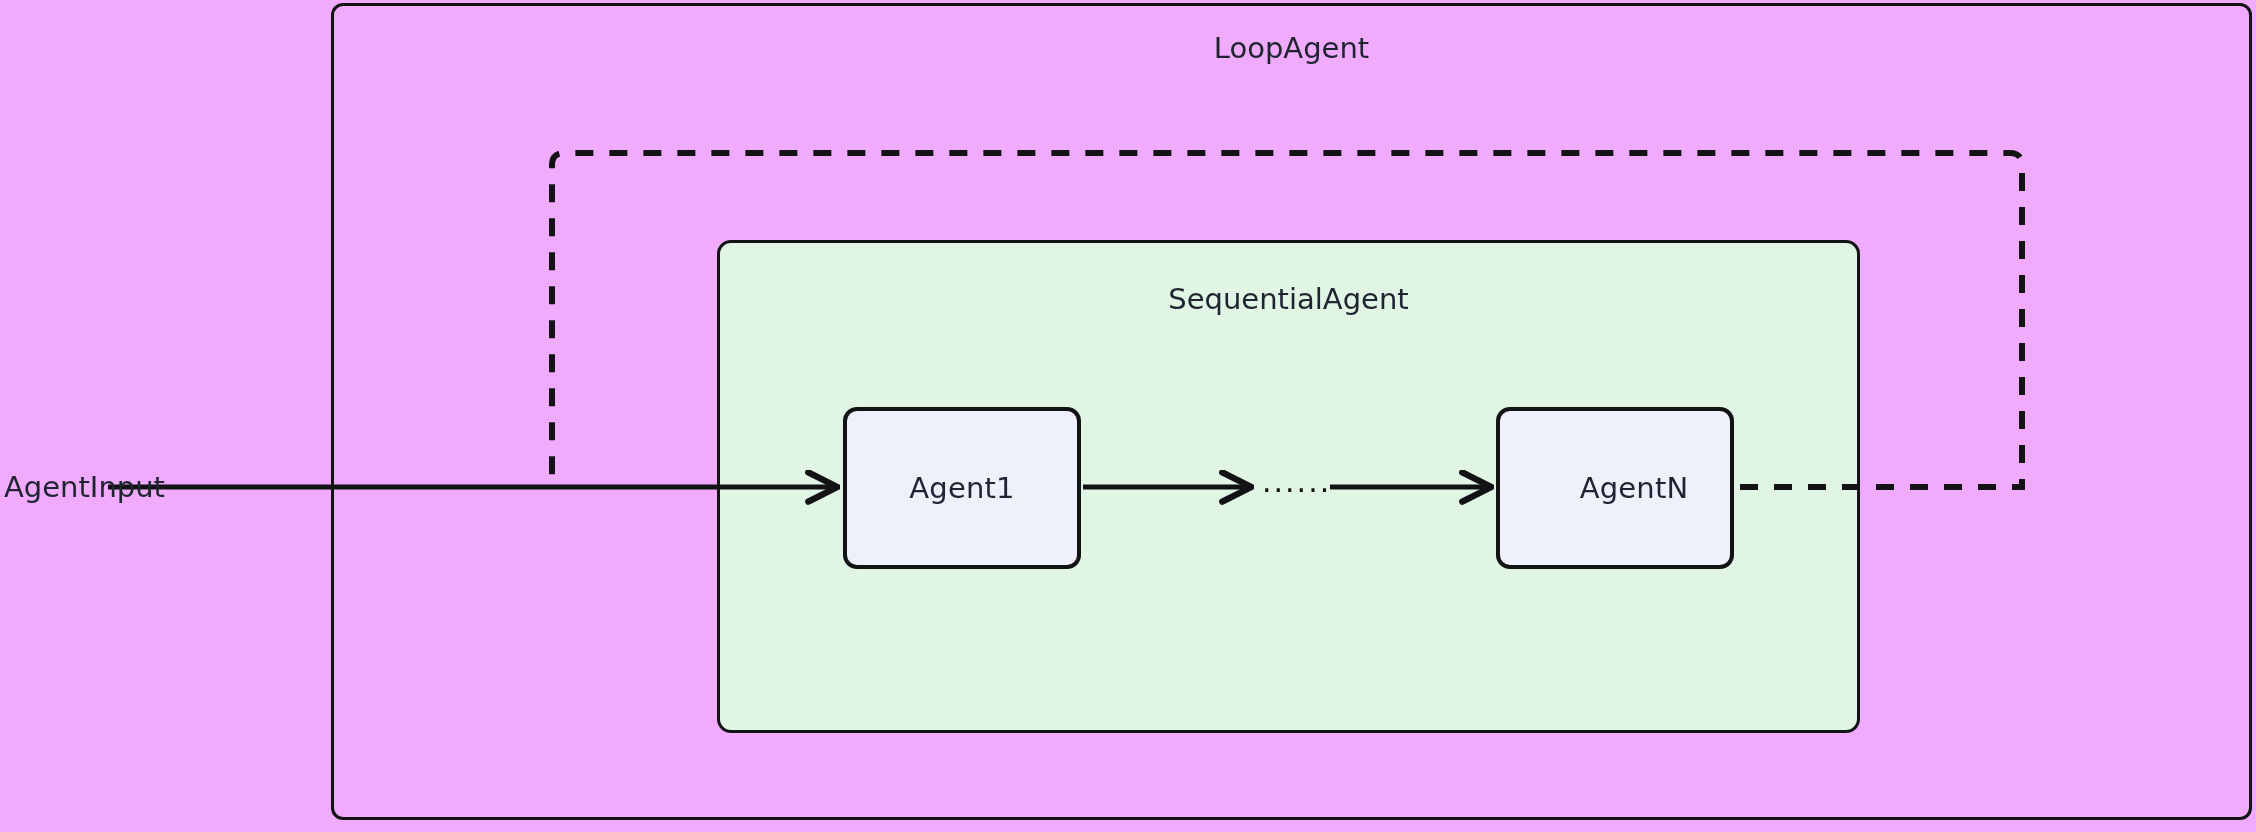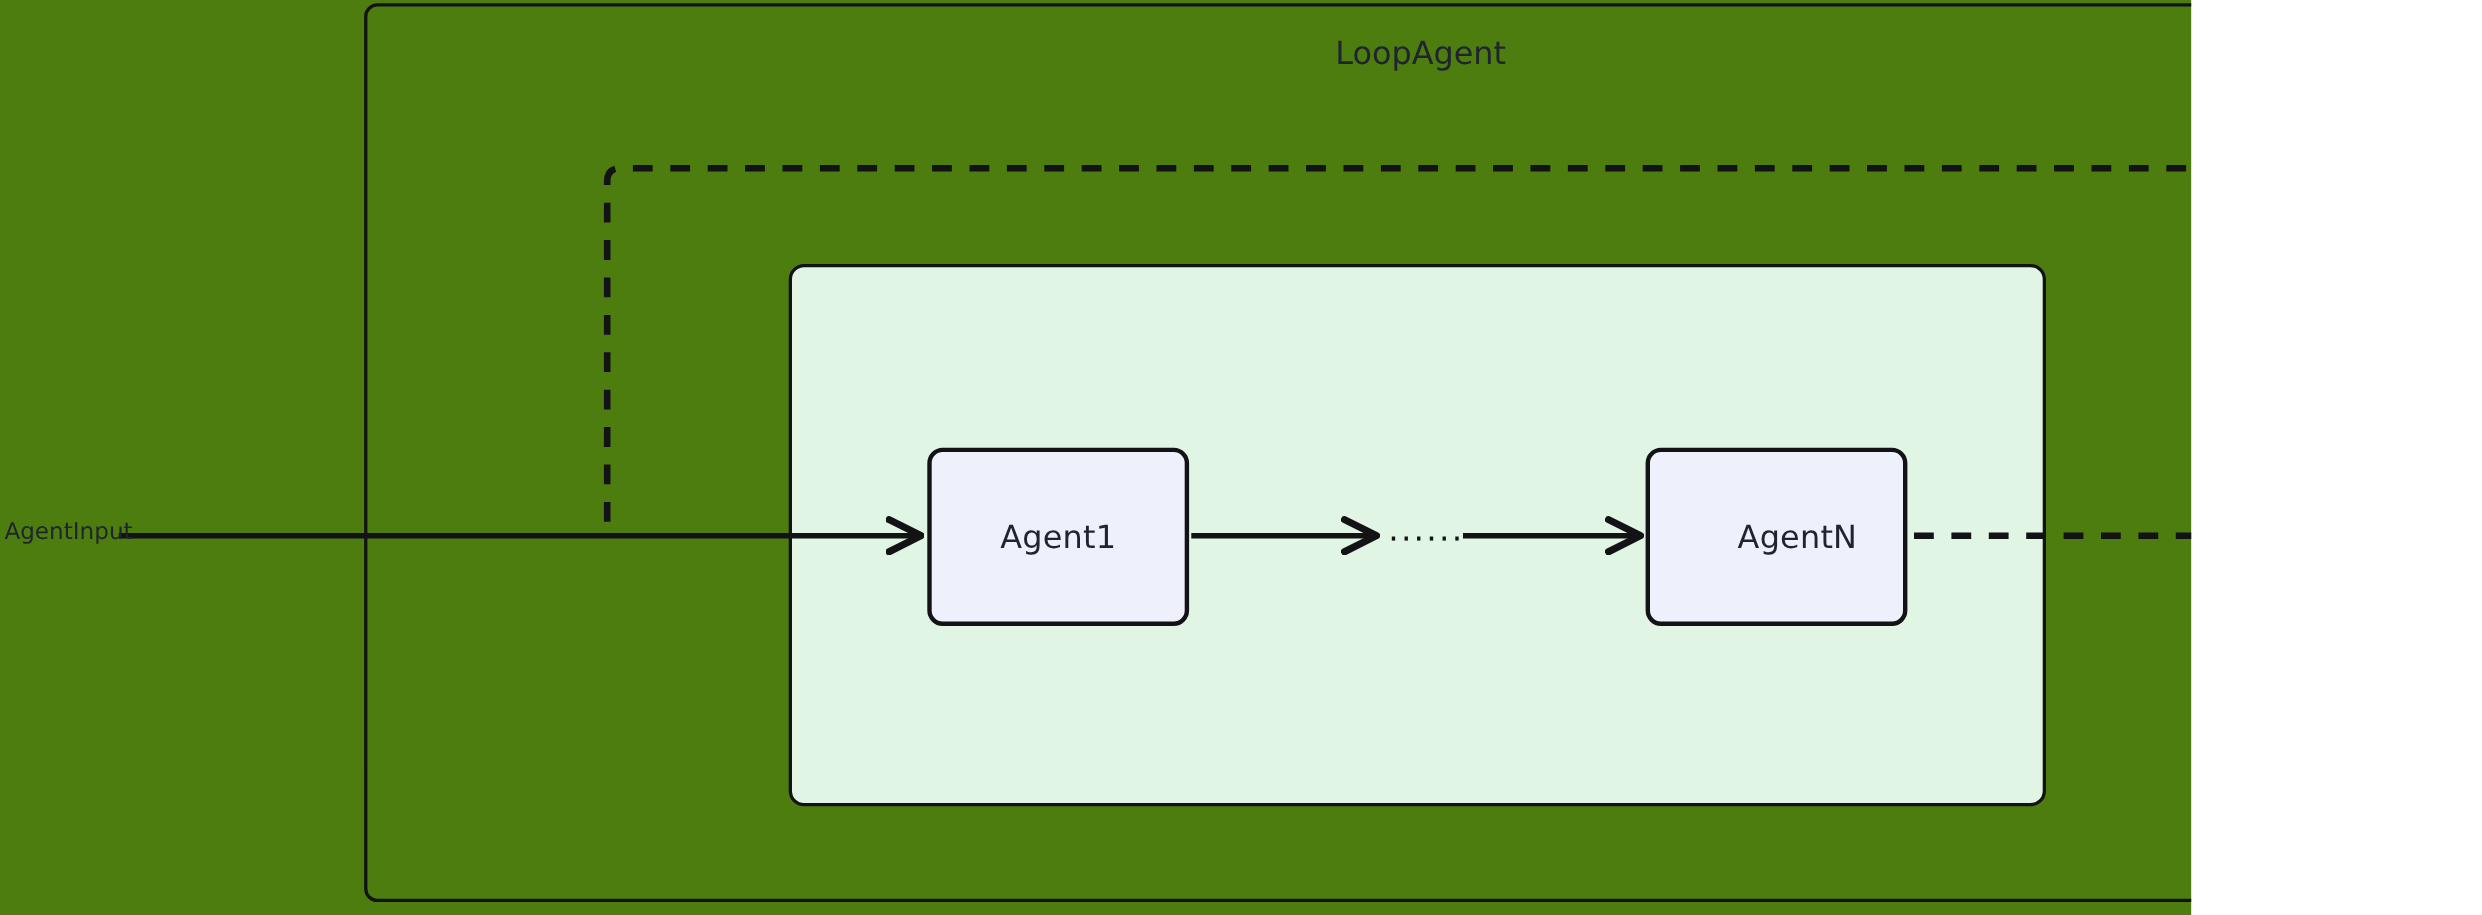--- a/index.html
+++ b/index.html
@@ -7,23 +7,23 @@
     margin: 0;
     padding: 0;
     background: #ffffff;
   }
   body {
     font-family: "DejaVu Sans", "Liberation Sans", sans-serif;
     color: #1f2430;
   }
   #canvas {
     position: relative;
-    width: 1992px;
+    width: 2256px;
     height: 832px;
-    background: #4d7c0f;
+    background: #f0abfc;
     overflow: hidden;
   }
   #canvas svg.layer {
     position: absolute;
     left: 0;
     top: 0;
     width: 2256px;
     height: 832px;
     pointer-events: none;
   }
@@ -85,21 +85,21 @@
   }
   .seq-title {
     left: 717px;
     width: 1143px;
     top: 285px;
   }
   .input-label {
     position: absolute;
     left: 4px;
     top: 473px;
-    font-size: 21px;
+    font-size: 29px;
     color: #1f2430;
     line-height: 1;
     white-space: nowrap;
   }
   .dots {
     position: absolute;
     left: 1262px;
     top: 476px;
     font-size: 30px;
     letter-spacing: 2px;
@@ -129,20 +129,21 @@
 
     <line x1="108" y1="487" x2="836" y2="487" stroke="#131316" stroke-width="5" marker-end="url(#arrowhead)"></line>
 
     <line x1="1083" y1="487" x2="1250" y2="487" stroke="#131316" stroke-width="5" marker-end="url(#arrowhead)"></line>
 
     <line x1="1330" y1="487" x2="1490" y2="487" stroke="#131316" stroke-width="5" marker-end="url(#arrowhead)"></line>
   </svg>
 
   <div class="title loop-title">LoopAgent</div>
 
+  <div class="title seq-title">SequentialAgent</div>
 
   <div class="box agent-box first">
     <span class="agent-label">Agent1</span>
   </div>
 
   <div class="box agent-box last">
     <span class="agent-label">AgentN</span>
   </div>
 
   <div class="dots">······</div>

